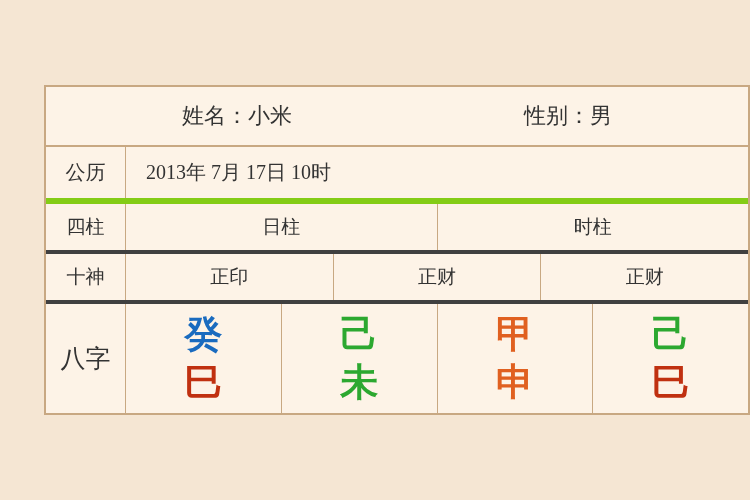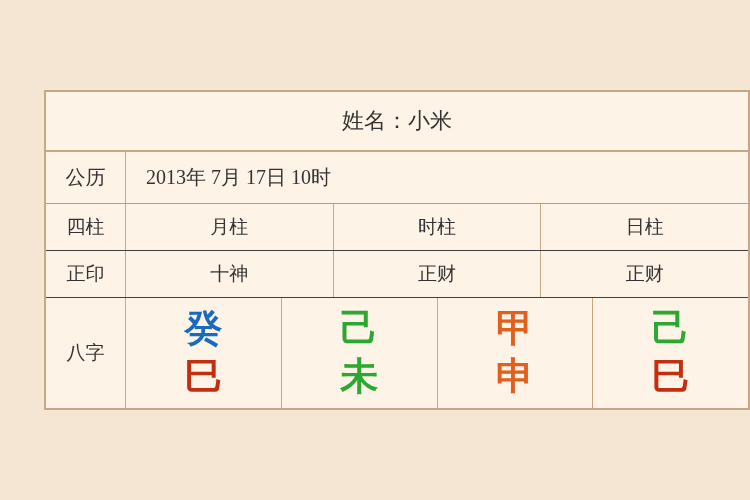--- a/index.html
+++ b/index.html
@@ -22,21 +22,21 @@
       display: flex;
       justify-content: space-around;
       align-items: center;
       padding: 14px 20px;
       font-size: 22px;
       color: #333;
       border-bottom: 2px solid #c8a882;
     }
     .info-row {
       display: flex;
-      border-bottom: 1px solid #84cc16;
+      border-bottom: 6px solid #84cc16;
       text-align: center;
     }
     .info-row .label-cell {
       width: 80px;
       min-width: 80px;
       display: flex;
       align-items: center;
       justify-content: center;
       font-size: 20px;
       color: #333;
@@ -46,21 +46,21 @@
     .info-row .value-cell {
       flex: 1;
       display: flex;
       align-items: center;
       padding: 4px 20px;
       font-size: 20px;
       color: #333;
     }
     .grid-row {
       display: flex;
-      border-bottom: 1px solid #404040;
+      border-bottom: 4px solid #404040;
     }
     .grid-row:last-child {
       border-bottom: none;
     }
     .grid-cell {
       flex: 1;
       display: flex;
       align-items: center;
       justify-content: center;
       padding: 10px 6px;
@@ -80,21 +80,21 @@
     .bazi-row {
       display: flex;
       border-bottom: none;
     }
     .bazi-label {
       width: 80px;
       min-width: 80px;
       display: flex;
       align-items: center;
       justify-content: center;
-      font-size: 19px;
+      font-size: 25px;
       color: #333;
       border-right: 1px solid #c8a882;
       padding: 10px 6px;
     }
     .bazi-col {
       flex: 1;
       display: flex;
       flex-direction: column;
       align-items: center;
       justify-content: center;
@@ -116,38 +116,38 @@
     .color-green2 { color: #2ca830; }
     .color-red-brown { color: #c03010; }
   </style>
 </head>
 <body>
 
 <div class="container">
 
   <div class="header-row">
     <span>姓名：小米</span>
+    <span>性别：男</span>
   </div>
 
   <div class="info-row">
     <div class="label-cell">公历</div>
     <div class="value-cell">2013年 7月 17日 10时</div>
   </div>
 
 
   <div class="grid-row">
     <div class="grid-cell">四柱</div>
-    <div class="grid-cell">月柱</div>
+    <div class="grid-cell">日柱</div>
     <div class="grid-cell">时柱</div>
-    <div class="grid-cell">日柱</div>
   </div>
 
   <div class="grid-row">
+    <div class="grid-cell">十神</div>
     <div class="grid-cell">正印</div>
-    <div class="grid-cell">十神</div>
     <div class="grid-cell">正财</div>
     <div class="grid-cell">正财</div>
   </div>
 
   <div class="bazi-row">
     <div class="bazi-label">八字</div>
     <div class="bazi-col">
       <span class="bazi-char color-blue">癸</span>
       <span class="bazi-char color-red-brown">巳</span>
     </div>

